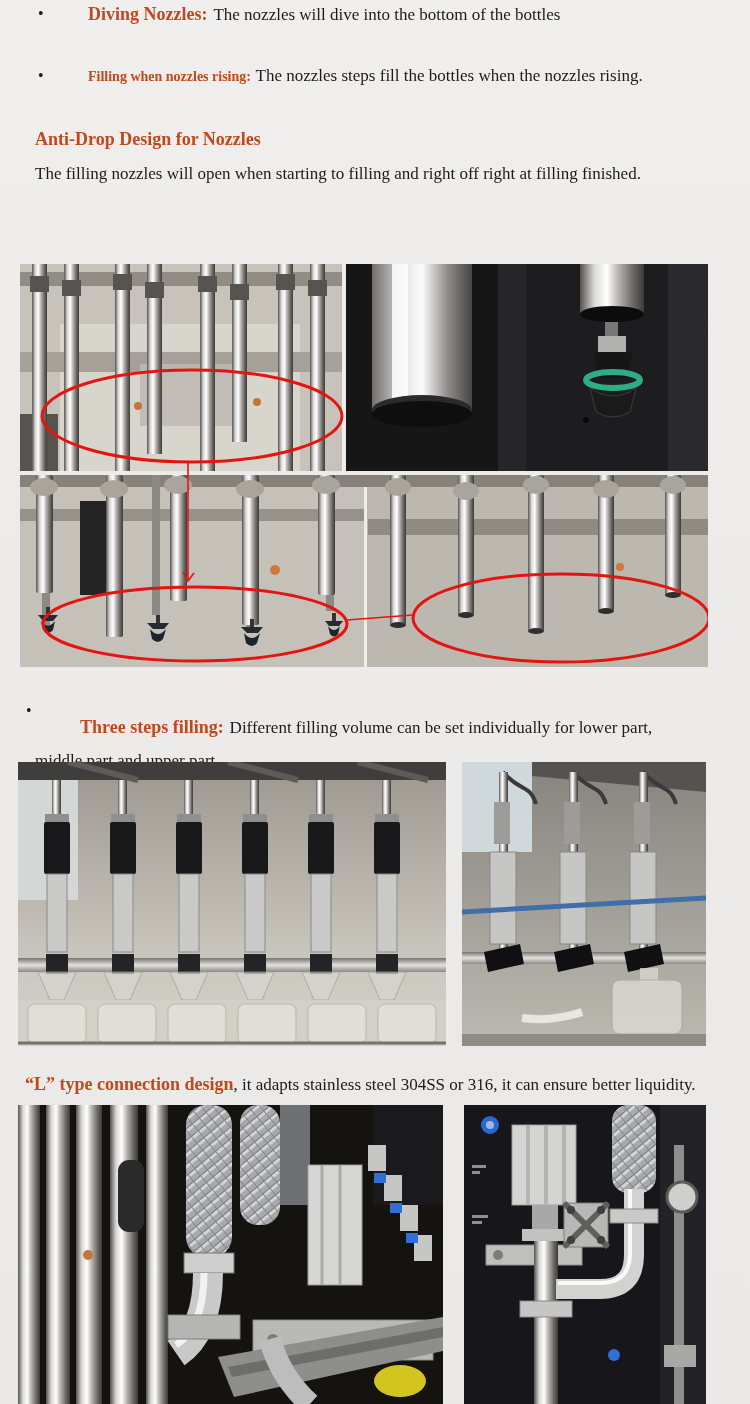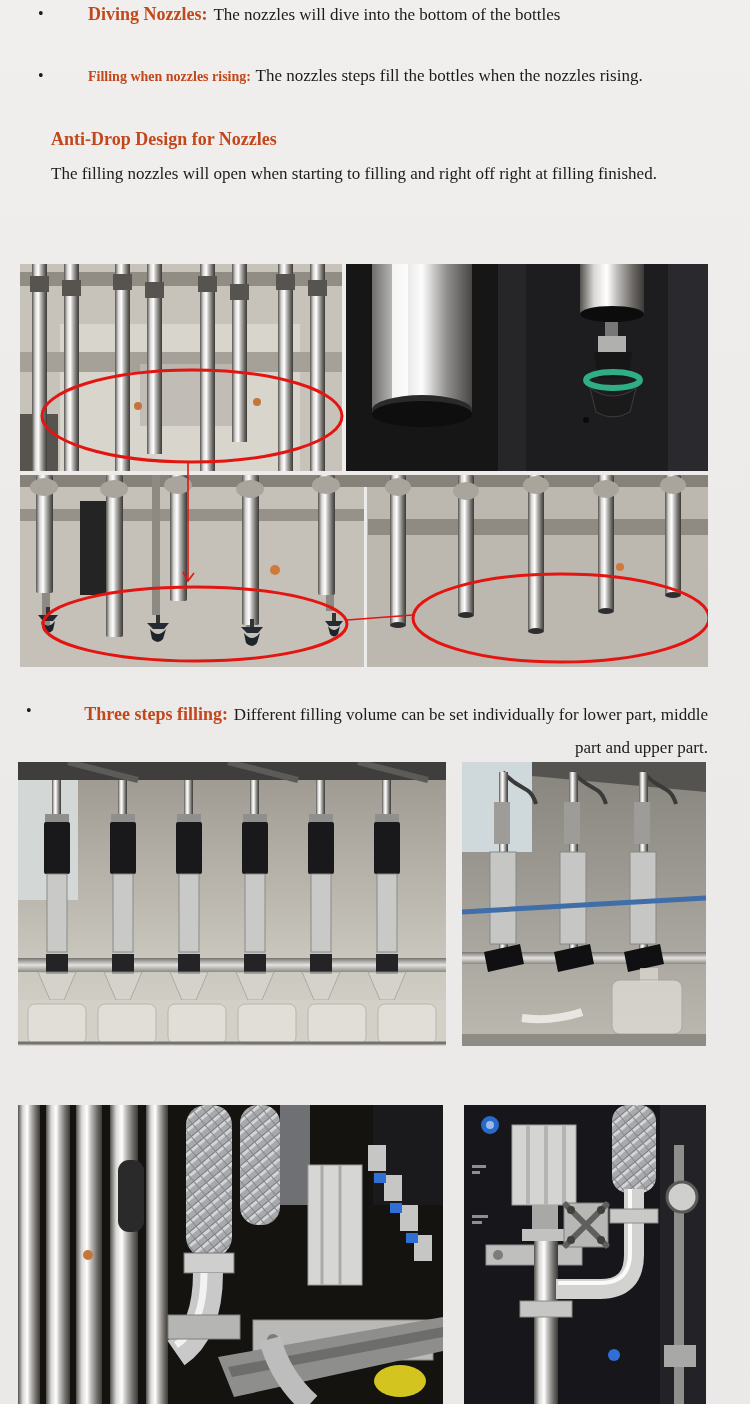--- a/index.html
+++ b/index.html
@@ -8,33 +8,33 @@
     background:linear-gradient(180deg,#f0efed 0%,#ecebe9 40%,#eae9e7 100%);
     font-family:"Liberation Serif","DejaVu Serif",serif;
     color:#1b1b1b;font-size:17px;
   }
   .abs{position:absolute;}
   .bullet-row{position:absolute;left:0;width:730px;line-height:24px;}
   .bullet-row .marker{position:absolute;left:38px;top:0;font-size:16px;}
   .bullet-row .content{margin-left:88px;}
   .accent{font-weight:bold;}
   .label-sp{margin-right:.33em;}
-  .antidrop{position:absolute;left:51px;top:127px;width:700px;}
+  .antidrop{position:absolute;left:35px;top:127px;width:700px;}
   .antidrop h3{margin:0;font-size:18px;line-height:24px;font-weight:bold;}
   .antidrop p{margin:0;line-height:32px;}
   .antidrop p:first-of-type{margin-top:7px;}
   .photoset1{position:absolute;left:20px;top:264px;width:688px;height:403px;}
   .photo{position:absolute;overflow:hidden;background:#b9b6af;}
   .photo svg{display:block;width:100%;height:100%;}
   .photo-a{left:0;top:0;width:688px;height:207px;}
   .photo-b{left:0;top:211px;width:688px;height:192px;}
   .overlay{position:absolute;left:0;top:0;width:688px;height:403px;pointer-events:none;}
   .threesteps{position:absolute;left:18px;top:694px;width:694px;line-height:33px;}
   .threesteps .marker{position:absolute;left:8px;top:0;font-size:16px;}
-  .threesteps p{margin:4px;text-indent:45px;text-align:right;}
+  .threesteps p{margin:17px;text-indent:45px;}
   .row3-left{left:18px;top:762px;width:428px;height:284px;}
   .row3-right{left:462px;top:762px;width:244px;height:284px;}
   .ltype{position:absolute;left:25px;top:1070px;width:712px;line-height:28px;}
   .row4-left{left:18px;top:1105px;width:425px;height:299px;}
   .row4-right{left:464px;top:1105px;width:242px;height:299px;}
 </style>
 </head>
 <body>
 
 <svg width="0" height="0" style="position:absolute" aria-hidden="true">
@@ -355,20 +355,23 @@
         <polygon points="92,190 128,182 132,202 96,210"></polygon>
         <polygon points="162,190 198,182 202,202 166,210"></polygon>
       </g>
       <rect x="178" y="206" width="18" height="14" fill="#d8d6ce" opacity="0.8"></rect>
       <rect x="150" y="218" width="70" height="54" rx="8" fill="#dedcd4" opacity="0.75" stroke="#a5a29a"></rect>
       <path d="M120,250 q-30,10 -60,6" stroke="#e8e6e0" stroke-width="8" fill="none"></path>
       <rect x="0" y="272" width="244" height="12" fill="#8f8c85"></rect>
     </svg>
   </div>
 
+  <div class="ltype">
+    <span class="accent" style="font-size:18px;color:#c2481c">“L” type connection design</span><span>, it adapts stainless steel 304SS or 316, it can ensure better liquidity.</span>
+  </div>
 
   <div class="photo abs row4-left">
     <svg viewBox="0 0 425 299" preserveAspectRatio="none">
       <rect x="0" y="0" width="425" height="299" fill="#14130f"></rect>
       <g>
         <rect x="0" y="0" width="22" height="299" fill="url(#gmetal)"></rect>
         <rect x="28" y="0" width="24" height="299" fill="url(#gmetal)"></rect>
         <rect x="58" y="0" width="26" height="299" fill="url(#gmetal)"></rect>
         <rect x="92" y="0" width="28" height="299" fill="url(#gmetal)"></rect>
         <rect x="128" y="0" width="22" height="299" fill="url(#gmetal)"></rect>

